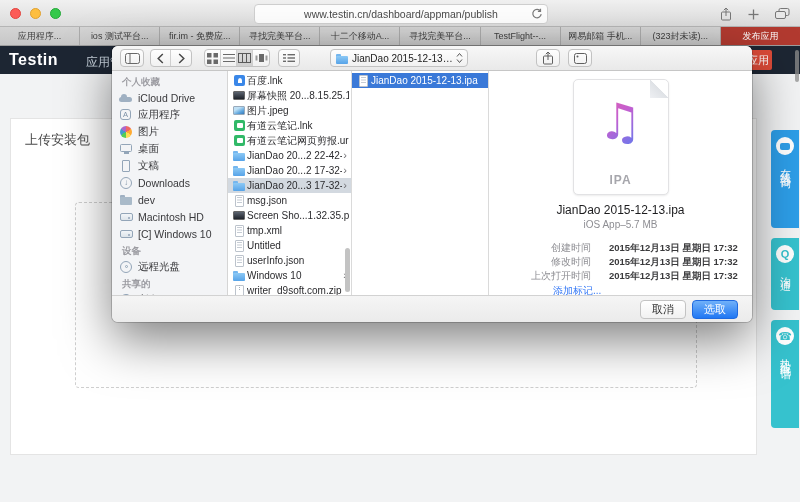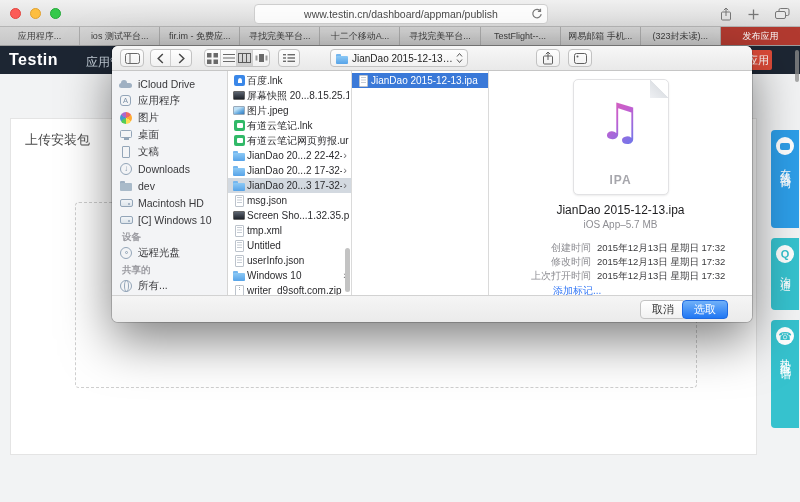--- a/index.html
+++ b/index.html
@@ -117,31 +117,31 @@
     font-family:"DejaVu Sans",sans-serif;
     background:linear-gradient(140deg,#ee5f9f 10%,#c35fd0 45%,#7a74e8 70%,#4a90e8 95%);
     -webkit-background-clip:text;background-clip:text;color:#d457a8;-webkit-text-fill-color:transparent}
   .ipa-label{position:absolute;bottom:7px;left:0;right:0;text-align:center;font-size:12px;
     font-weight:bold;color:#a6a6ac;letter-spacing:1px}
   .fname{margin-top:8px;font-size:12px;color:#1c1c1e}
   .fsub{margin-top:2px;font-size:10px;color:#8e8e93}
   .meta{margin-top:11px;width:100%;padding:0 10px;box-sizing:border-box}
   .mrow{display:flex;height:14px;align-items:center}
   .mlabel{width:92px;text-align:right;font-size:10px;color:#8e8e93;flex:none}
-  .mvalue{margin-left:6px;font-size:9.5px;color:#3a3a3c;white-space:nowrap;font-weight:normal}
+  .mvalue{margin-left:18px;font-size:9.5px;color:#3a3a3c;white-space:nowrap;font-weight:bold}
   .tags-link{align-self:flex-start;margin-left:64px;margin-top:1px;font-size:10px;color:#3478f6}
 
   .dbottom{position:absolute;left:0;bottom:0;width:640px;height:27px;
     background:linear-gradient(#f5f5f5,#ebebeb);border-top:1px solid #d2d2d2;
     border-radius:0 0 6px 6px;box-sizing:border-box}
   .btn{position:absolute;top:4px;height:19px;width:46px;border-radius:4px;font-size:11px;
     font-family:inherit;display:flex;align-items:center;justify-content:center;padding:0;
     border:1px solid #c3c3c3;background:linear-gradient(#fff,#f1f1f1);color:#333;box-sizing:border-box}
   .btn.cancel{right:66px}
-  .btn.choose{right:24px;background:linear-gradient(#70b1f9,#2077f3);border-color:#1f6ae0;color:#fff}
+  .btn.choose{right:14px;background:linear-gradient(#70b1f9,#2077f3);border-color:#1f6ae0;color:#fff}
 
   
   .ico{position:relative;width:14px;height:13px;flex:none;display:inline-block}
   .ico-folder::before{content:"";position:absolute;left:1px;top:2px;width:5px;height:3px;
     border-radius:1px 1px 0 0;background:#74b6ee}
   .ico-folder::after{content:"";position:absolute;left:1px;top:4px;width:12px;height:8px;
     border-radius:1px;background:linear-gradient(#8dc9f5,#56a3e8)}
   .side-item .ico-folder::before{background:#9fb0c2}
   .side-item .ico-folder::after{background:#a9bac9}
   .ico-cloud::before{content:"";position:absolute;left:2px;top:3px;width:6px;height:6px;border-radius:50%;background:#9fb0c2}
@@ -348,20 +348,21 @@
         <svg width="13" height="11" viewBox="0 0 13 11">
           <rect x="0.5" y="0.5" width="12" height="10" rx="2" fill="none" stroke="#5f5f5f"></rect>
           <circle cx="3.5" cy="3.5" r="1" fill="#5f5f5f"></circle>
         </svg>
       </div>
     </div>
 
     <div class="dcontent">
       <div class="dside">
           <div class="side-sec">
+            <div class="side-title">个人收藏</div>
             <div class="side-item">
               <span class="ico ico-cloud"></span>
               <span class="side-label">iCloud Drive</span>
             </div>
             <div class="side-item">
               <span class="ico ico-apps"></span>
               <span class="side-label">应用程序</span>
             </div>
             <div class="side-item">
               <span class="ico ico-photos"></span>

